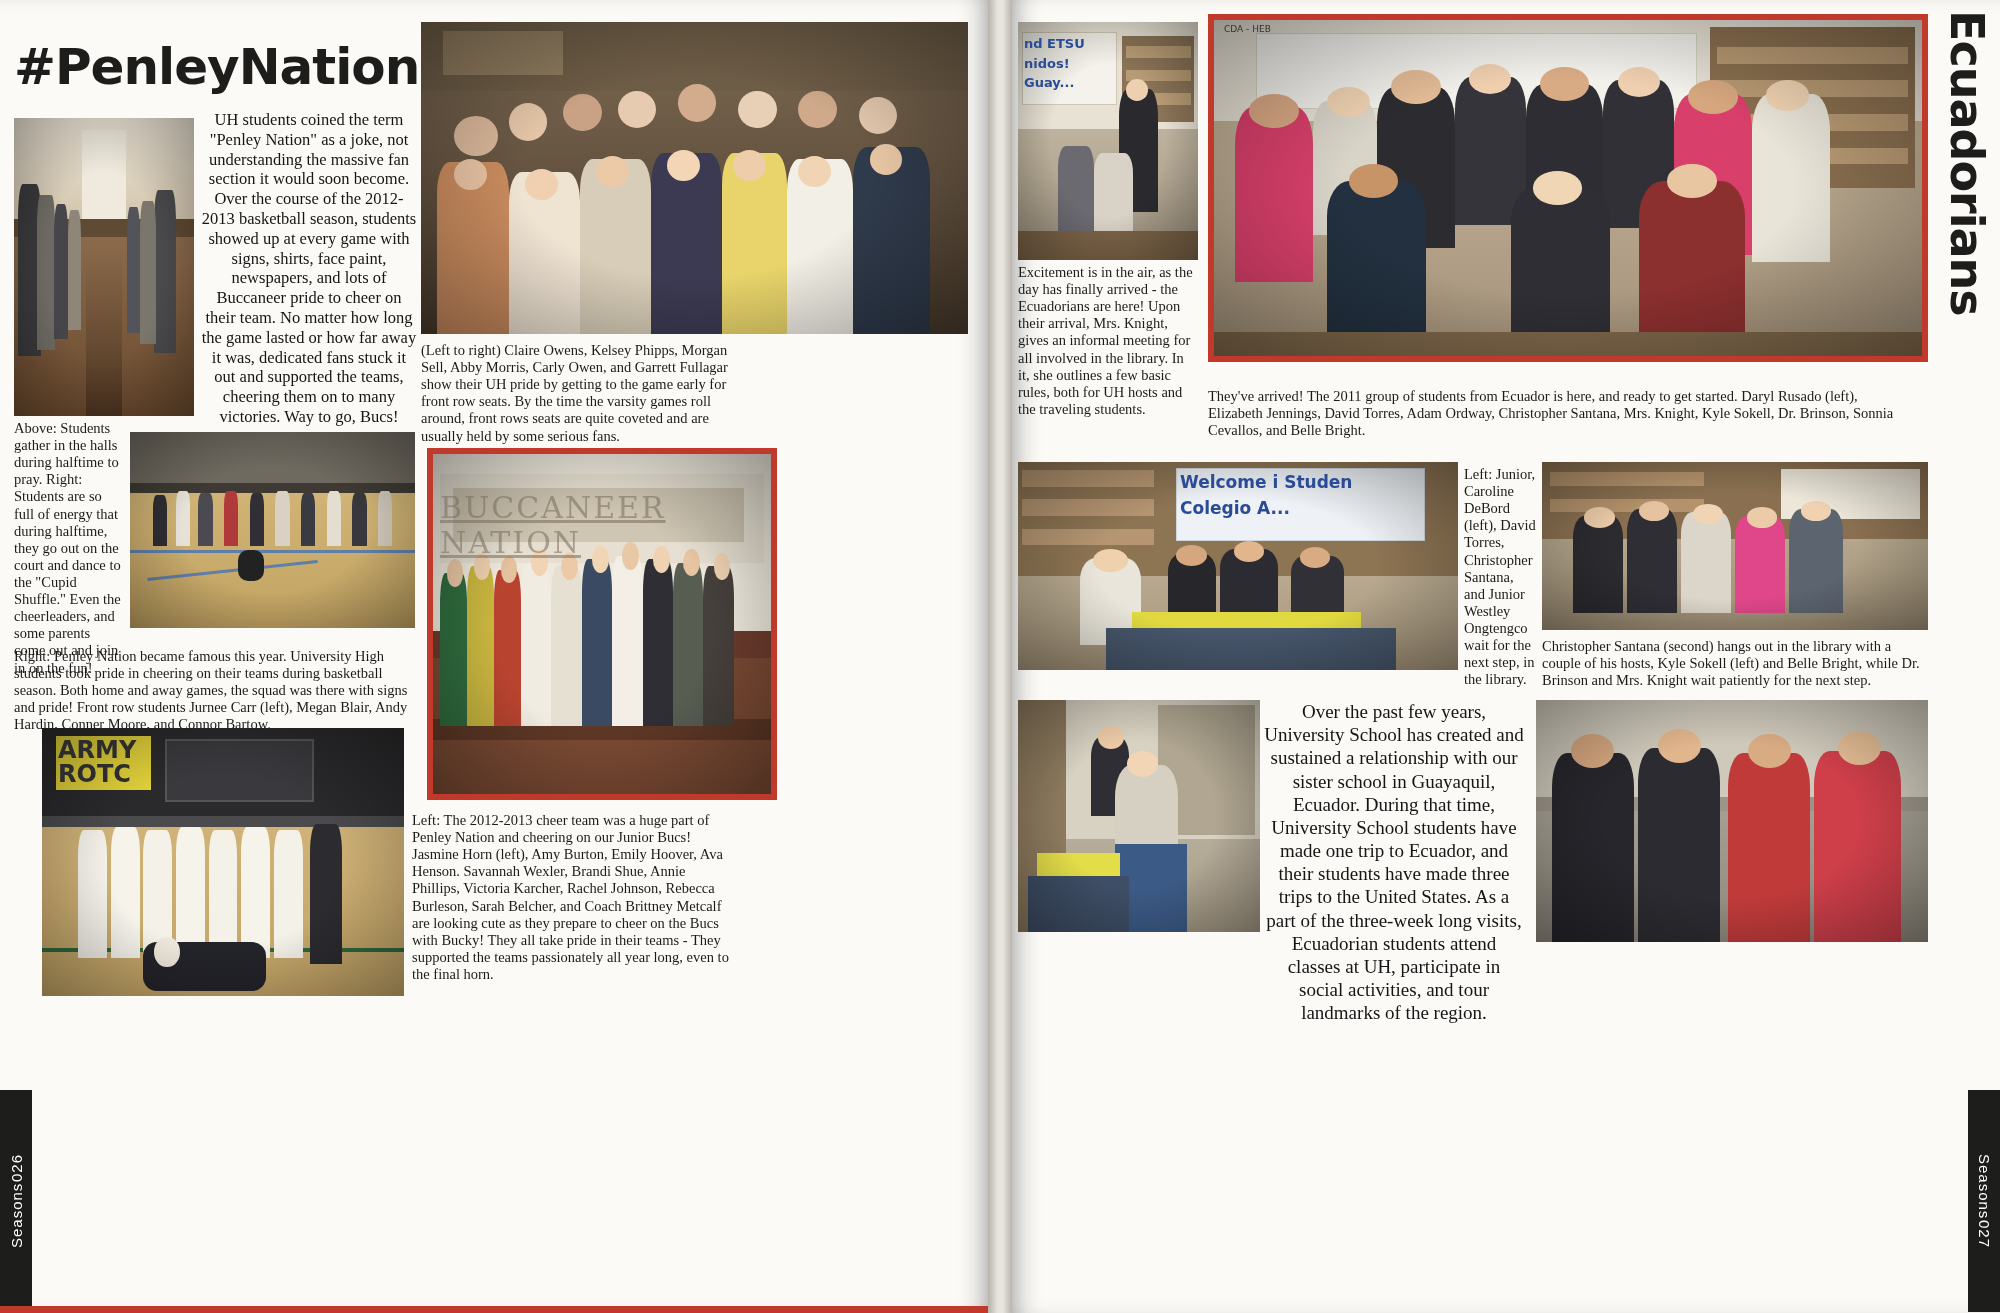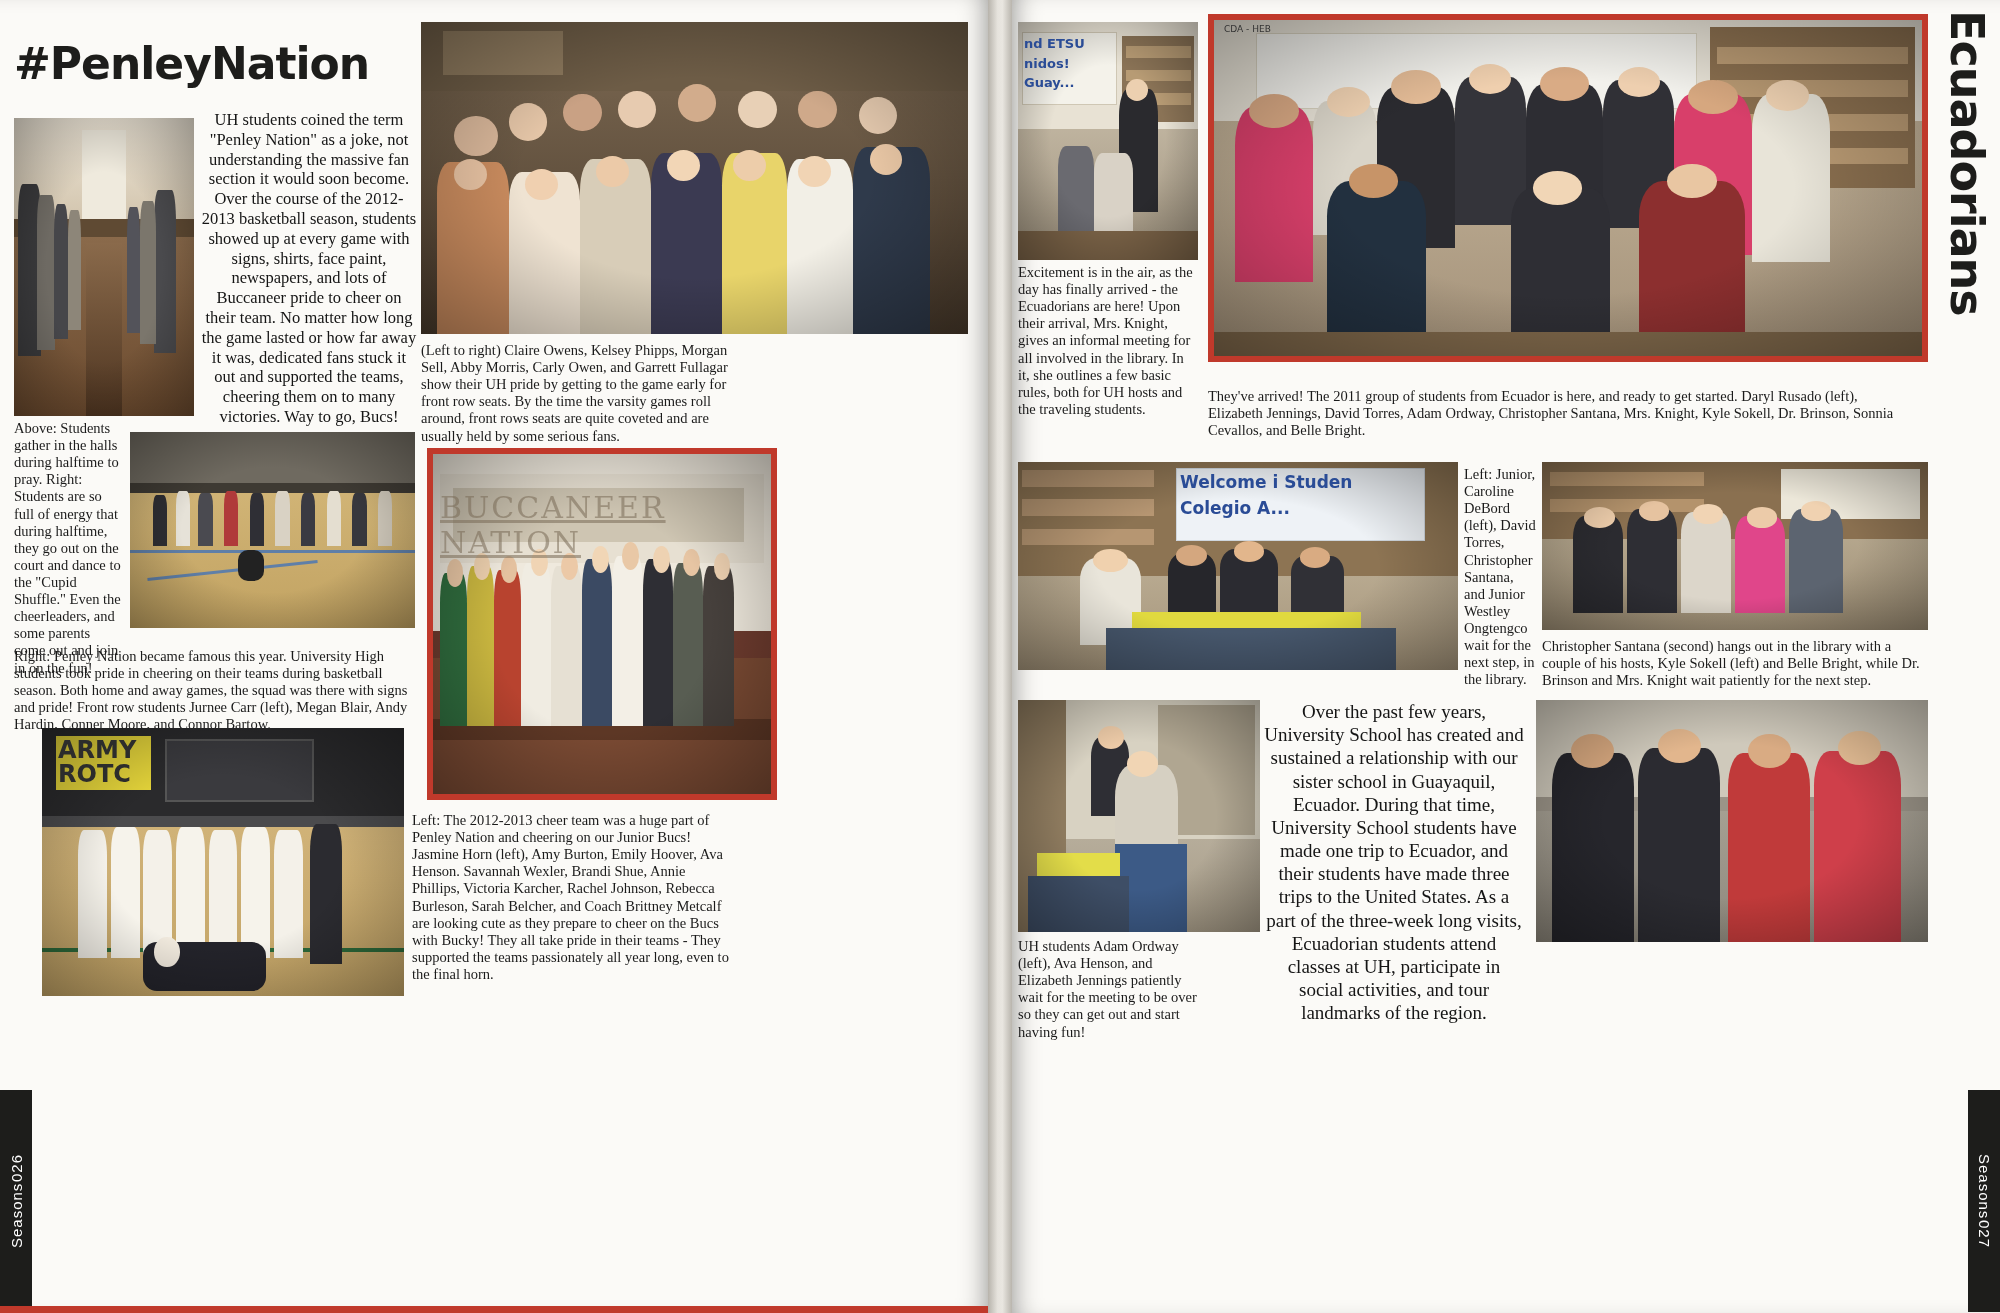--- a/index.html
+++ b/index.html
@@ -44,21 +44,21 @@
   .rect{position:absolute;}
   .vignette{position:absolute;inset:0;background:radial-gradient(ellipse at center,rgba(0,0,0,0) 45%,rgba(0,0,0,.35) 100%);}
 </style>
 </head>
 <body>
 
 <div class="spread">
 
   <div class="page page-left">
 
-    <div class="hash" style="position:absolute;left:14px;top:38px;font-size:44px;">#PenleyNation</div>
+    <div class="hash" style="position:absolute;left:14px;top:38px;font-size:50px;">#PenleyNation</div>
 
     <div class="photo" style="left:14px;top:118px;width:180px;height:298px;">
       <div class="scene" style="background:linear-gradient(#c8b9a4 0%,#b9a78f 38%,#8a6a4b 40%,#6b4a2e 100%);">
         <div class="rect" style="left:0;top:0;width:100%;height:38%;background:linear-gradient(#efe7d8,#cfc1a9);"></div>
         <div class="rect" style="left:38%;top:4%;width:24%;height:34%;background:#efeadd;"></div>
         <div class="rect" style="left:0;top:34%;width:100%;height:6%;background:#5f4a33;"></div>
 
         <div class="rect" style="left:2%;top:22%;width:13%;height:58%;background:#3a3a3c;border-radius:20% 20% 0 0;"></div>
         <div class="rect" style="left:13%;top:26%;width:10%;height:52%;background:#6e6a63;border-radius:20% 20% 0 0;"></div>
         <div class="rect" style="left:22%;top:29%;width:8%;height:45%;background:#46464a;border-radius:25% 25% 0 0;"></div>
@@ -326,21 +326,20 @@
         <div class="blob" style="left:33%;top:11%;width:11%;height:10%;background:#eccaa7;"></div>
         <div class="rect" style="left:40%;top:28%;width:26%;height:55%;background:#d6d0c2;border-radius:25% 25% 0 0;"></div>
         <div class="blob" style="left:45%;top:22%;width:13%;height:11%;background:#f1d5b4;"></div>
         <div class="rect" style="left:40%;top:62%;width:30%;height:38%;background:#3c5a86;"></div>
         <div class="rect" style="left:8%;top:66%;width:34%;height:10%;background:#e3dd49;"></div>
         <div class="rect" style="left:4%;top:76%;width:42%;height:24%;background:#3e4e66;"></div>
         <div class="vignette"></div>
       </div>
     </div>
 
-    <div class="cap" style="left:6px;top:938px;width:190px;">UH students Adam Ordway (left), Ava Henson, and Elizabeth Jennings patiently wait for the meeting to be over so they can get out and start having fun!</div>
 
     <div class="body-text" style="position:absolute;left:252px;top:700px;width:260px;text-align:center;font-size:19px;line-height:1.22;">Over the past few years, University School has created and sustained a relationship with our sister school in Guayaquil, Ecuador. During that time, University School students have made one trip to Ecuador, and their students have made three trips to the United States. As a part of the three-week long visits, Ecuadorian students attend classes at UH, participate in social activities, and tour landmarks of the region.</div>
 
     <div class="photo" style="left:524px;top:700px;width:392px;height:242px;">
       <div class="scene" style="background:linear-gradient(#b9b3a6,#8e887c);">
         <div class="rect" style="left:0;top:0;width:100%;height:40%;background:#cfc9bb;"></div>
         <div class="rect" style="left:0;top:40%;width:100%;height:6%;background:#9b9488;"></div>
         <div class="rect" style="left:4%;top:22%;width:21%;height:78%;background:#26262c;border-radius:18% 18% 0 0;"></div>
         <div class="rect" style="left:26%;top:20%;width:21%;height:80%;background:#2b2b31;border-radius:18% 18% 0 0;"></div>
         <div class="rect" style="left:49%;top:22%;width:21%;height:78%;background:#c03a3a;border-radius:18% 18% 0 0;"></div>

